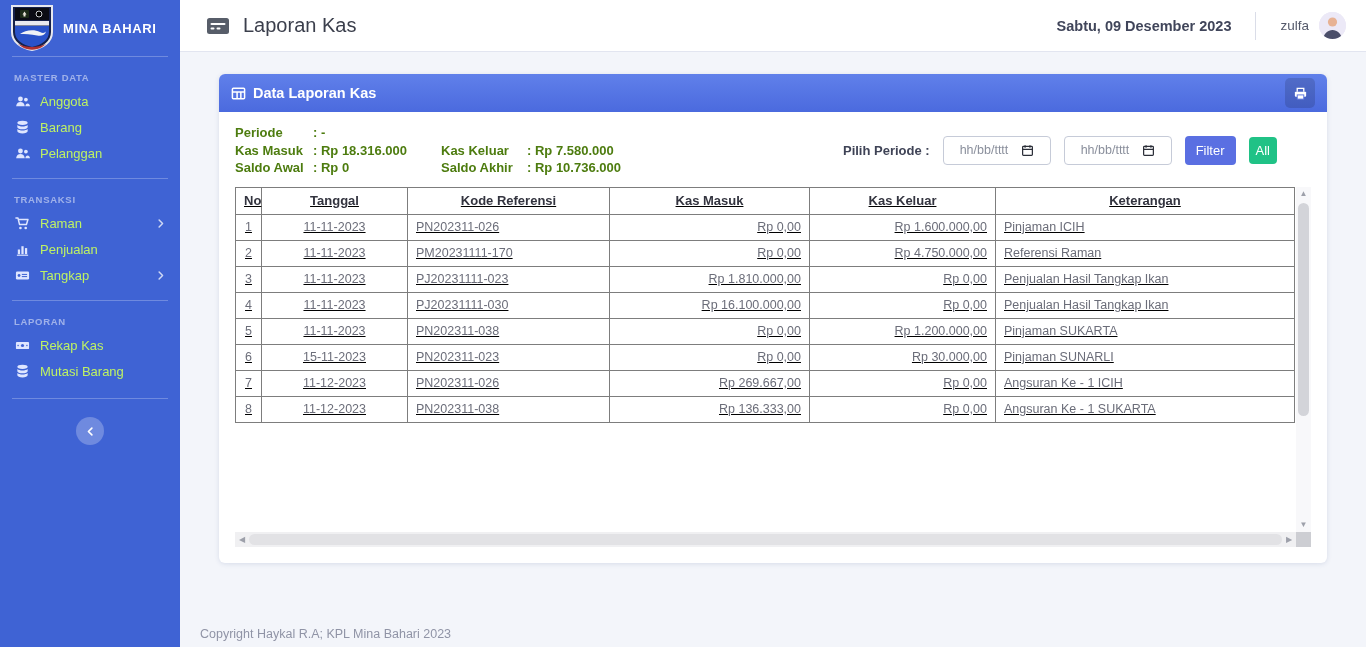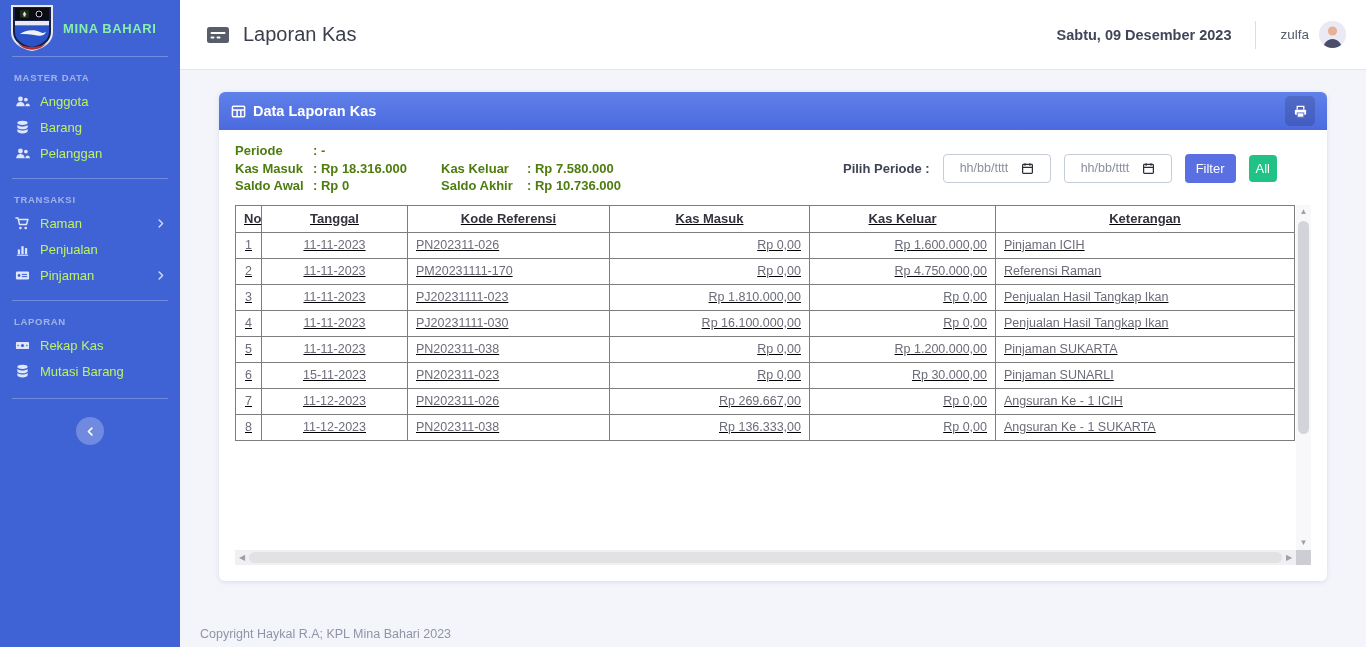--- a/index.html
+++ b/index.html
@@ -12,35 +12,35 @@
   }
   *{margin:0;padding:0;box-sizing:border-box;}
   html,body{width:1366px;height:647px;overflow:hidden;}
   body{font-family:"Liberation Sans","DejaVu Sans",sans-serif;background:var(--page-bg);}
   .app{display:flex;width:1366px;height:647px;}
 
   
   .sidebar{width:180px;min-width:180px;background:var(--sidebar-bg);color:#fff;display:flex;flex-direction:column;}
   .brand{display:flex;align-items:center;gap:9px;padding:6px 10px;height:56px;}
   .brand-logo{width:44px;height:46px;display:flex;align-items:center;justify-content:center;}
-  .brand-text{font-size:13px;font-weight:700;letter-spacing:.6px;color:#86efac;}
+  .brand-text{font-size:13px;font-weight:700;letter-spacing:.6px;color:#ffffff;}
   .sb-divider{border-top:1px solid rgba(255,255,255,.25);margin:0 12px;}
   .sb-heading{padding:15px 14px 5px;font-size:9.5px;font-weight:700;letter-spacing:.7px;color:rgba(255,255,255,.5);text-transform:uppercase;}
   .sb-item{display:flex;align-items:center;gap:10px;padding:5px 14px;font-size:13px;color:#bef264;cursor:pointer;text-decoration:none;}
   .sb-icon{width:16px;height:16px;display:inline-flex;align-items:center;justify-content:center;color:#dfe6ff;}
   .sb-icon svg{width:15px;height:15px;}
   .sb-chev{margin-left:auto;width:11px;height:11px;color:rgba(255,255,255,.75);display:inline-flex;}
   .sb-chev svg{width:11px;height:11px;}
   .cut{fill:var(--sidebar-bg);}
   .collapse-btn{margin:18px auto 0;width:28px;height:28px;border-radius:50%;border:none;background:rgba(255,255,255,.25);color:#fff;font-size:13px;cursor:pointer;display:flex;align-items:center;justify-content:center;}
   .collapse-btn svg{width:11px;height:11px;}
 
   
   .main{flex:1;display:flex;flex-direction:column;position:relative;}
-  .topbar{height:70px;background:#fff;border-bottom:1px solid #e2e5f0;display:flex;align-items:center;padding:0 20px 0 26px;}
+  .topbar{height:52px;background:#fff;border-bottom:1px solid #e2e5f0;display:flex;align-items:center;padding:0 20px 0 26px;}
   .title-icon{width:24px;height:20px;display:inline-flex;margin-right:13px;}
   .page-title{font-size:20px;font-weight:500;color:#3b3f4c;}
   .topbar-right{margin-left:auto;display:flex;align-items:center;}
   .topbar-date{font-size:14.5px;font-weight:600;color:#40455a;}
   .vdiv{width:1px;height:28px;background:#dadde8;margin:0 24px;}
   .topbar-user{font-size:13.5px;color:#555a6b;margin-right:10px;}
   .avatar{width:27px;height:27px;border-radius:50%;overflow:hidden;background:#ece9f7;display:inline-flex;cursor:pointer;}
 
   .content{flex:1;position:relative;padding-top:22px;}
 
@@ -176,21 +176,21 @@
         </a>
         <a class="sb-item">
           <span class="sb-icon">
             <svg viewBox="0 0 16 16">
               <rect x="1" y="3.8" width="14" height="8.4" rx="1.3" fill="currentColor"></rect>
               <circle cx="4.3" cy="8" r="1.5" class="cut"></circle>
               <rect x="7.3" y="6.3" width="5.6" height="1.1" class="cut"></rect>
               <rect x="7.3" y="8.6" width="5.6" height="1.1" class="cut"></rect>
             </svg>
           </span>
-          <span class="sb-label">Pinjaman</span>
+          <span class="sb-label">Tangkap</span>
           <span class="sb-chev">
             <svg viewBox="0 0 16 16" fill="none" stroke="currentColor" stroke-width="2.2" stroke-linecap="round" stroke-linejoin="round">
               <path d="M6 3l5 5-5 5"></path>
             </svg>
           </span>
         </a>
         <div class="sb-divider" style="margin-top: 12px;"></div>
         <div class="sb-heading">LAPORAN</div>
         <a class="sb-item">
           <span class="sb-icon">

